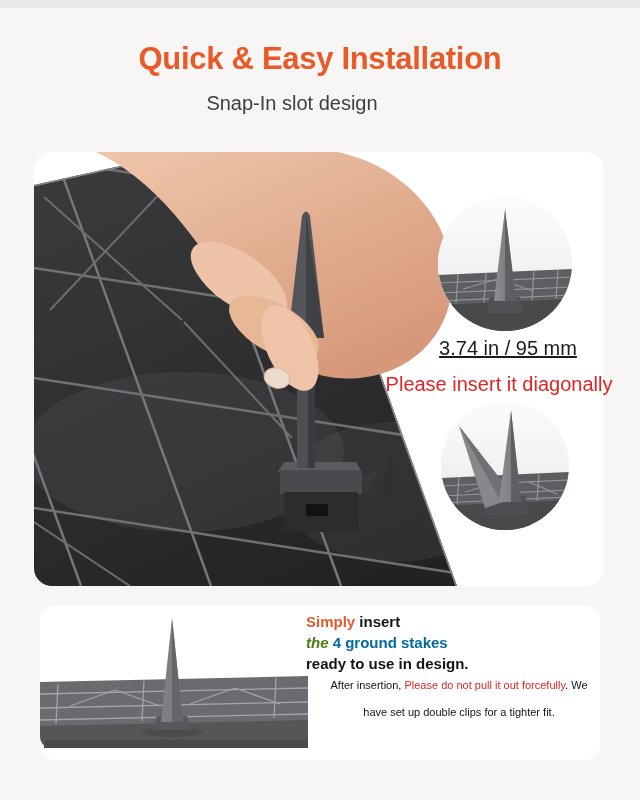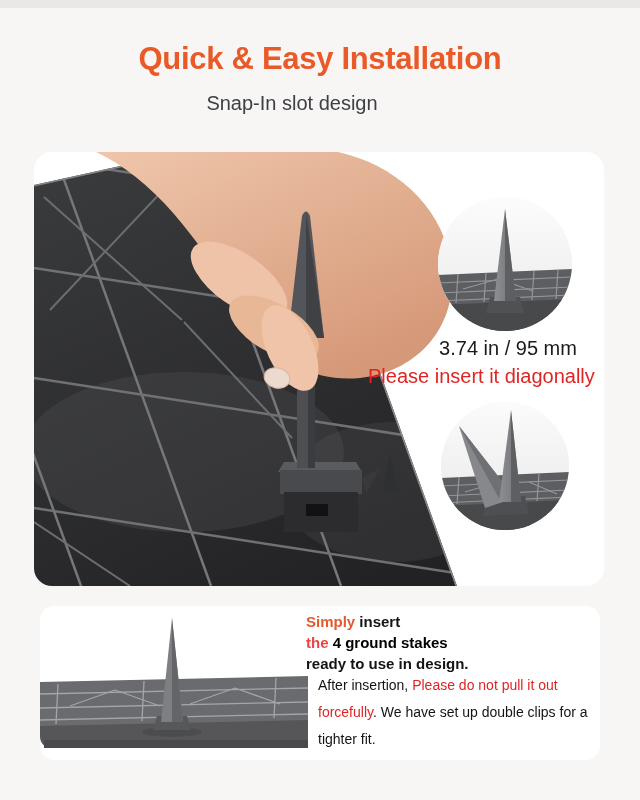--- a/index.html
+++ b/index.html
@@ -20,39 +20,39 @@
   }
   .main-card{
     position:absolute;left:34px;top:144px;width:570px;height:434px;
     background:#FFFFFF;border-radius:18px;overflow:hidden;
   }
   .inset{position:absolute;border-radius:50%;overflow:hidden;background:#F4F4F4;}
   .inset-1{left:438px;top:189px;width:134px;height:134px;}
   .inset-2{left:441px;top:394px;width:128px;height:128px;}
   .measure{
     position:absolute;left:378px;top:329px;width:260px;
-    text-align:center;font-size:20px;color:#1B1B1D;
+    text-align:center;font-size:20px;color:#1B1B1D;text-decoration:underline;
   }
   .warning{
-    position:absolute;left:368px;top:357px;width:262px;
-    text-align:left;font-size:20px;color:var(--red,#E02525);
+    position:absolute;left:368px;top:365px;width:262px;
+    text-align:center;font-size:20px;color:var(--red,#E02525);
   }
   .bottom-card{
     position:absolute;left:40px;top:598px;width:560px;height:154px;
     background:#FFFFFF;border-radius:14px;overflow:hidden;
   }
   .bottom-photo{position:absolute;left:0;top:0;}
   .instruction{
     position:absolute;left:266px;top:5px;width:296px;
     font-size:15px;font-weight:bold;line-height:21px;
     color:var(--dark,#151515);
   }
   .note{
     position:absolute;left:278px;top:66px;width:282px;
-    font-size:14px;line-height:27px;color:var(--dark,#151515);
+    font-size:11px;line-height:27px;color:var(--dark,#151515);text-align:center;
   }
   svg{display:block;}
 </style>
 </head>
 <body>
 
 <div class="stage">
 
   <h1 class="title">Quick &amp; Easy Installation</h1>
   <div class="subtitle">Snap-In slot design</div>
@@ -214,19 +214,19 @@
       </g>
       <path d="M0,120 L268,114 L268,142 L14,142 Q0,142 0,130 Z" fill="#565659"></path>
       <rect x="4" y="134" width="264" height="8" fill="#4A4A4D"></rect>
       <ellipse cx="132" cy="126" rx="30" ry="5" fill="#3A3A3C" opacity="0.35"></ellipse>
       <polygon points="117,110 147,110 151,124 113,124" fill="#57585B"></polygon>
       <polygon points="132,12 143,116 121,116" fill="#7E7F82"></polygon>
       <polygon points="132,12 143,116 132,116" fill="#646568"></polygon>
     </svg>
     <div class="instruction">
         <div><span style="color: rgb(228, 90, 45);">Simply</span><span style="color: rgb(20, 20, 20);"> insert</span></div>
-        <div><span style="color: #ef4444;">the </span><span style="color: #000000;">4 ground stakes</span></div>
+        <div><span style="color: #4d7c0f; font-style: italic;">the </span><span style="color: #0369a1;">4 ground stakes</span></div>
         <div><span style="color: rgb(20, 20, 20);">ready to use in design.</span></div>
       </div>
     <div class="note"><span style="color: rgb(20, 20, 20);">After insertion, </span><span style="color: rgb(224, 36, 36);">Please do not pull it out forcefully</span><span style="color: rgb(20, 20, 20);">. We have set up double clips for a tighter fit.</span></div>
   </div>
 
 </div>
 
 </body></html>

